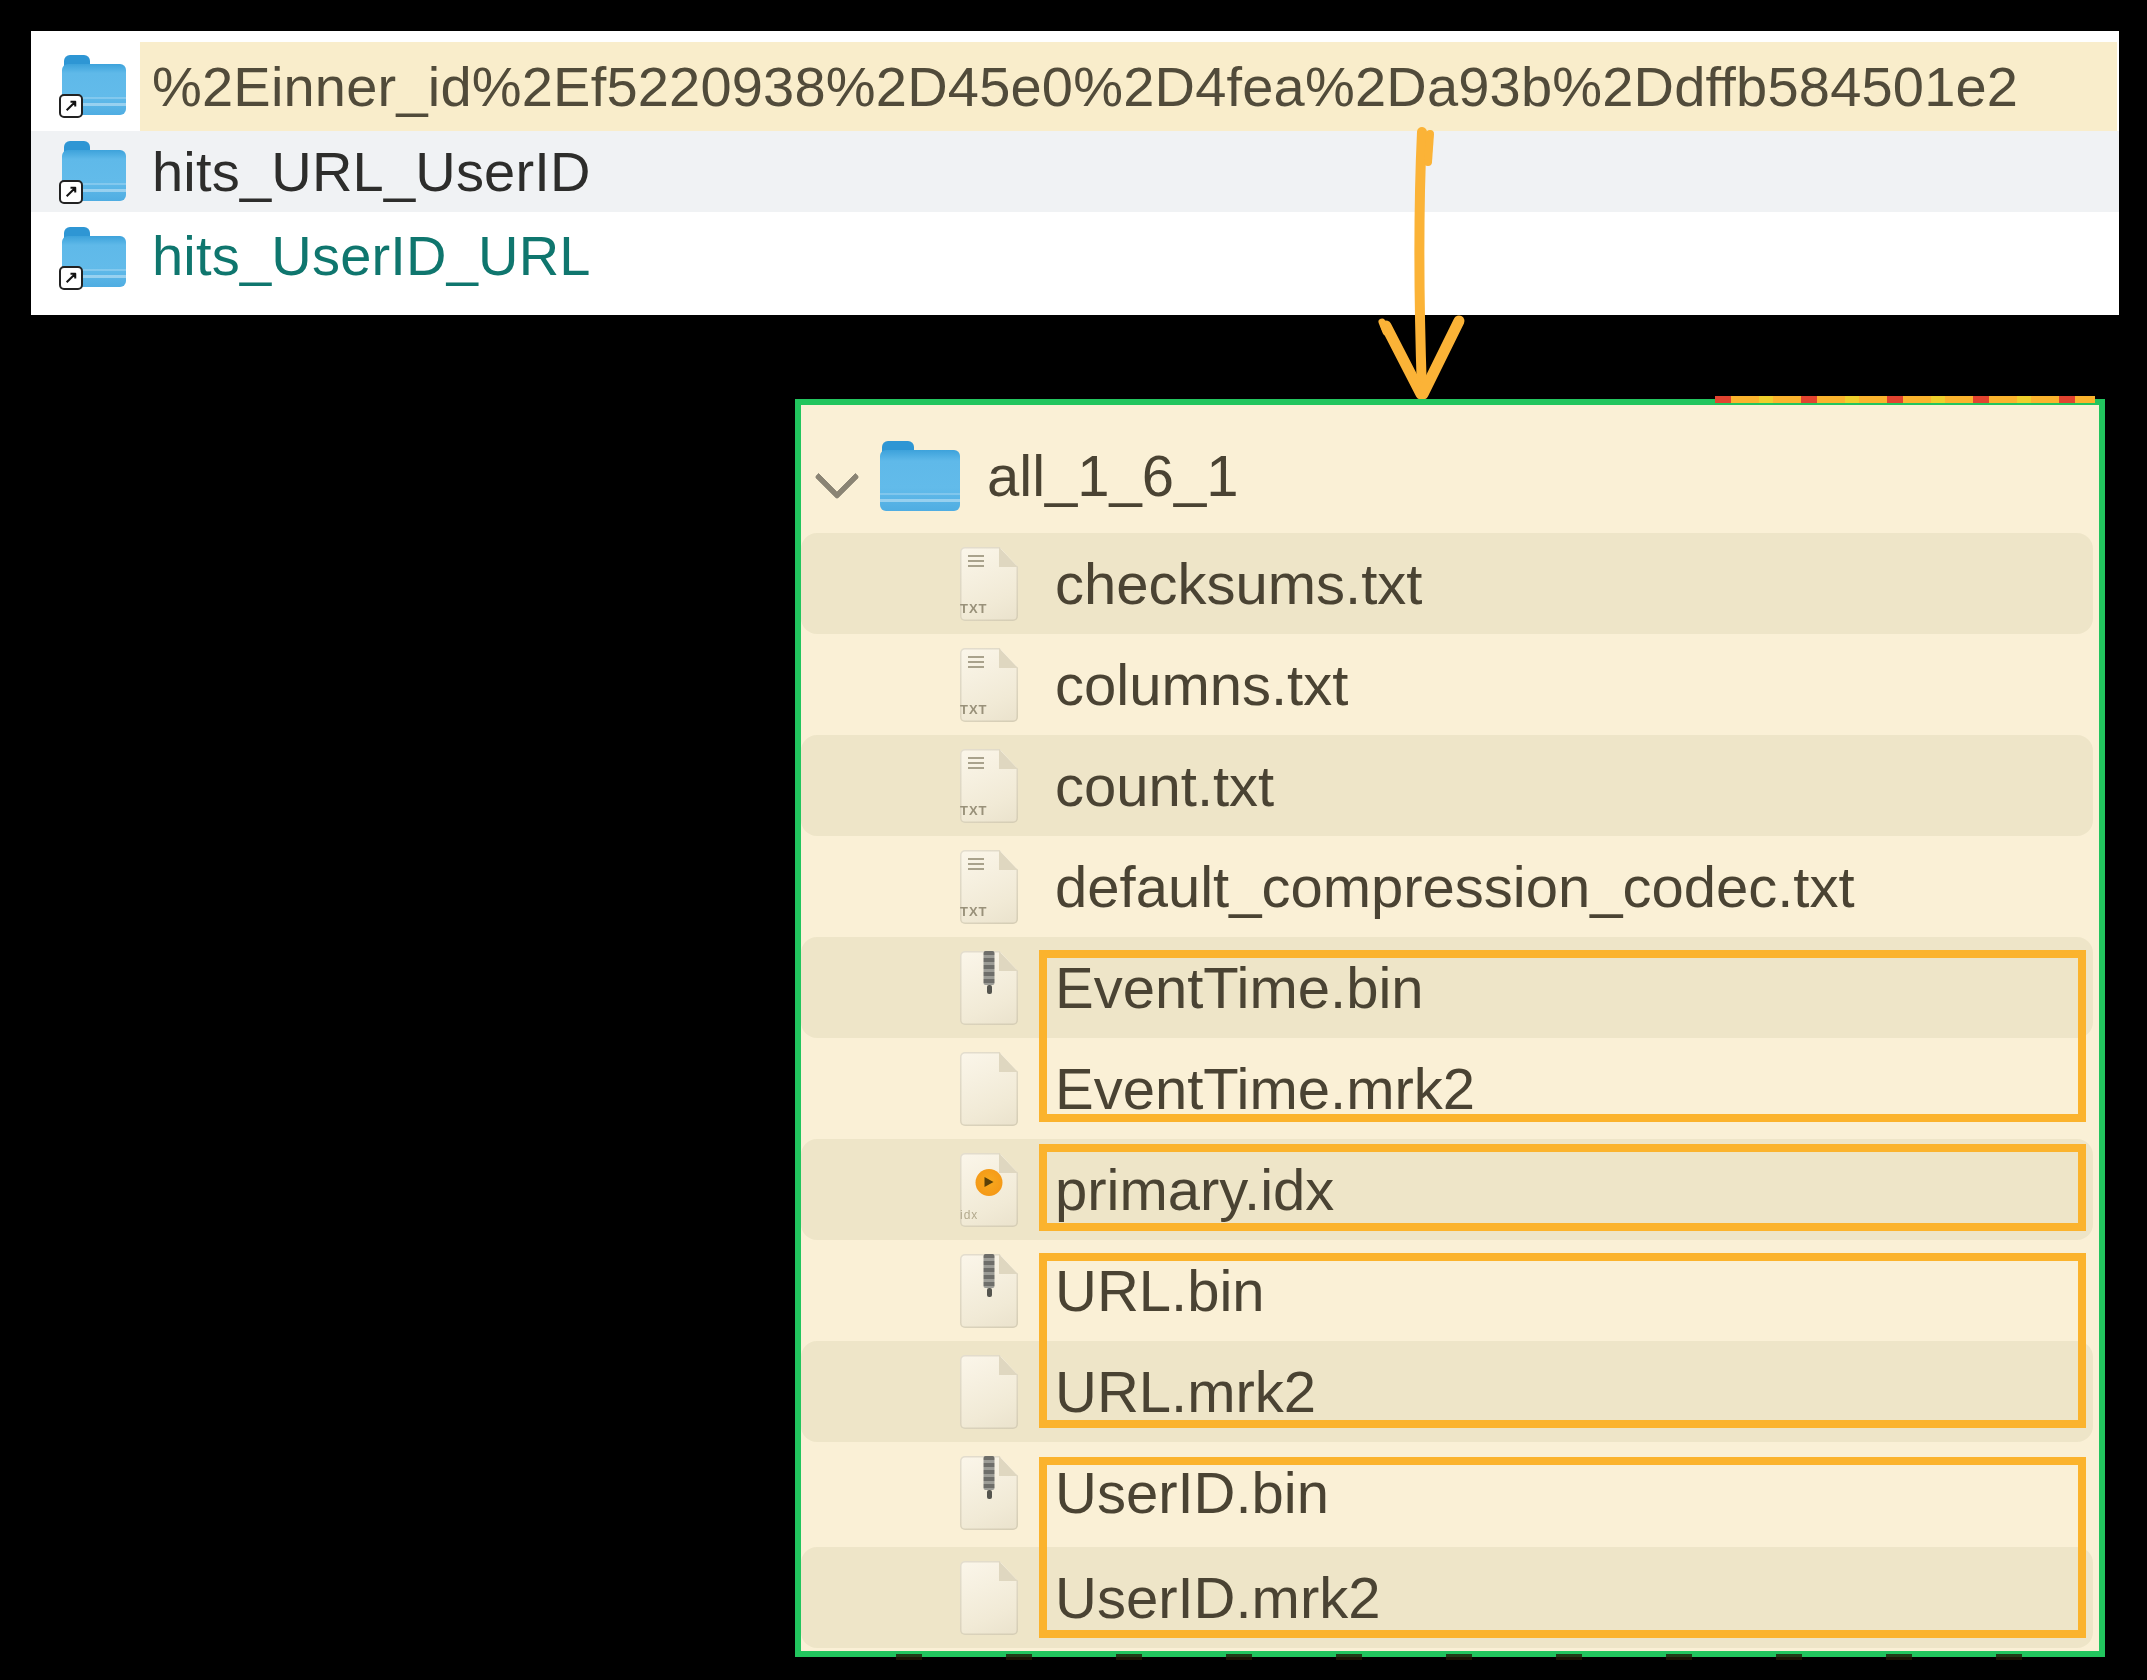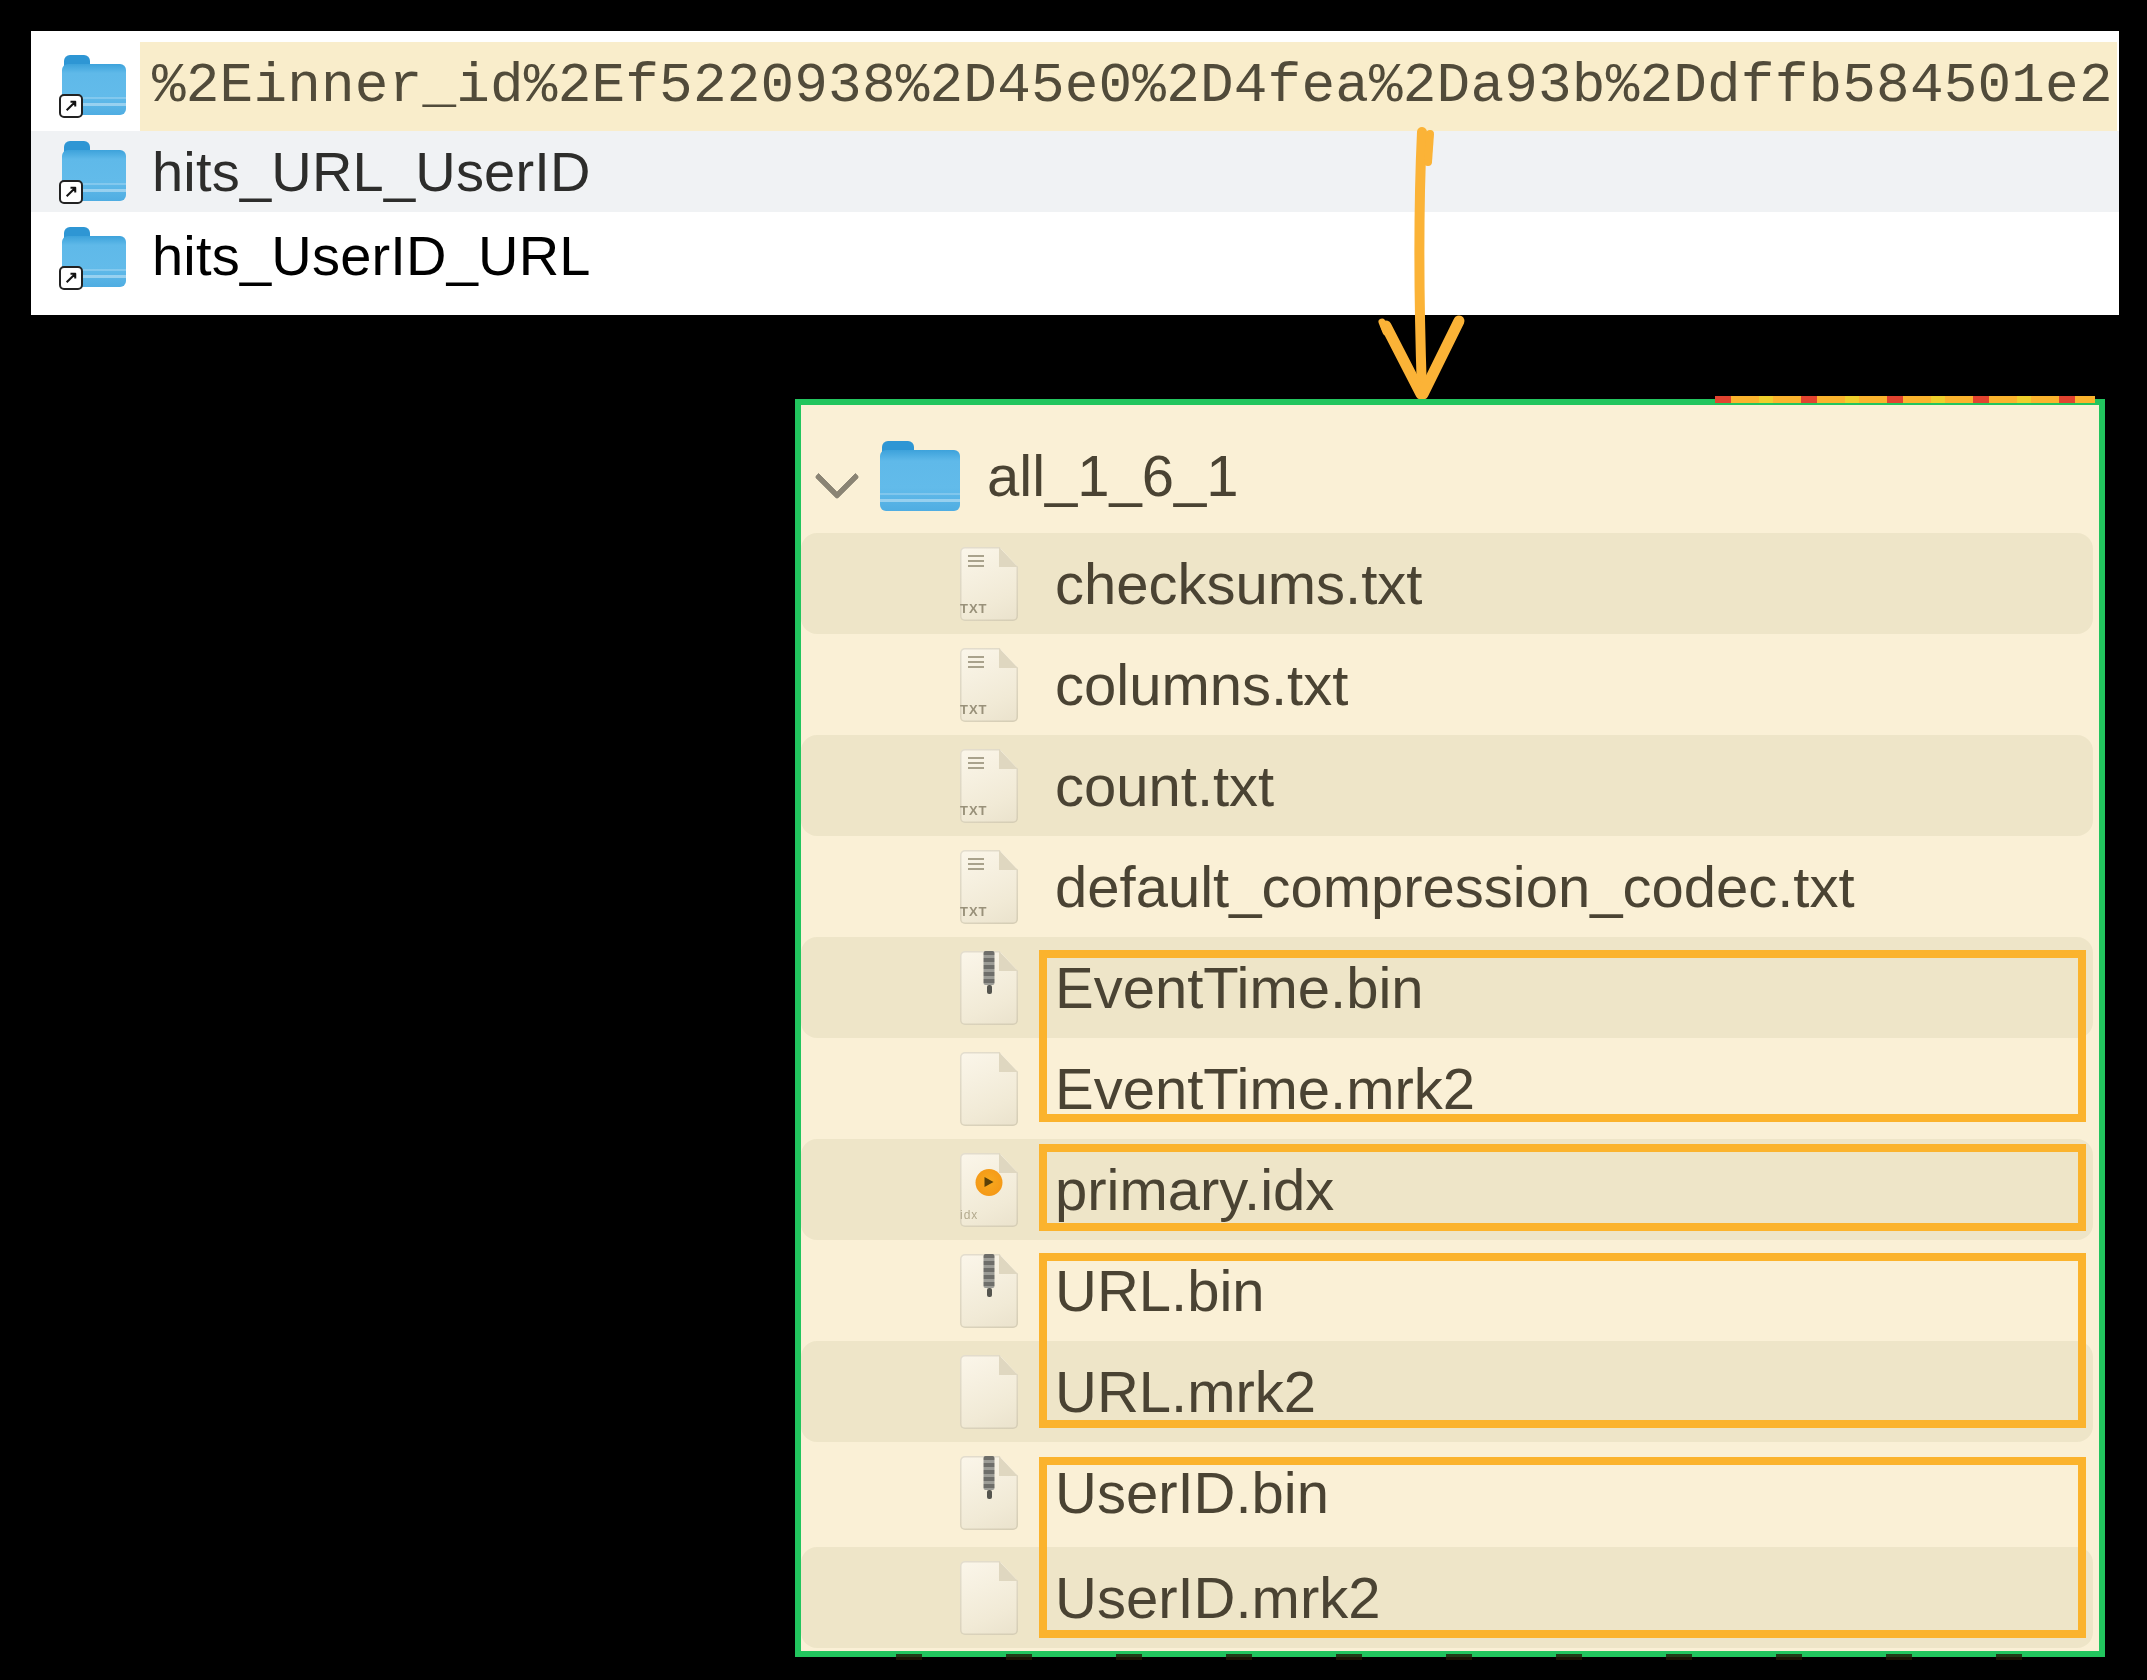--- a/index.html
+++ b/index.html
@@ -6,23 +6,23 @@
   body{
     width:2147px;height:1680px;position:relative;background:#000;
     font-family:"Liberation Sans", sans-serif;overflow:hidden;
     -webkit-font-smoothing:antialiased;
   }
   
   .top-panel{position:absolute;left:31px;top:31px;width:2088px;height:284px;background:#ffffff;}
   .row-highlight{position:absolute;left:109px;top:11px;width:1977px;height:89px;background:#F9EDCB;}
   .row-gray{position:absolute;left:0;top:100px;width:2088px;height:81px;background:#F0F2F4;}
   .top-label{position:absolute;left:121px;font-size:56px;letter-spacing:.2px;white-space:nowrap;}
-  .lbl-1{top:11px;height:87px;line-height:89px;color:#514B3A;font-family:Liberation Mono, monospace;}
+  .lbl-1{top:11px;height:87px;line-height:89px;color:#514B3A;}
   .lbl-2{top:100px;height:81px;line-height:81px;color:#2D2D2B;}
-  .lbl-3{top:183px;height:84px;line-height:84px;color:#000000;}
+  .lbl-3{top:183px;height:84px;line-height:84px;color:#0f766e;}
 
   
   .folder{position:absolute;}
   .folder .tab{position:absolute;left:2px;top:0;width:40%;height:16px;background:#2E96D4;border-radius:6px 6px 0 0;}
   .folder .fbody{position:absolute;left:0;top:9px;right:0;bottom:0;border-radius:6px;
     background:linear-gradient(180deg,#3DA2DB 0%,#5FB9E9 18%,#62BBEA 62%,#4FADE2 100%);}
   .folder .fstripe{position:absolute;left:0;right:0;bottom:9px;height:3px;background:rgba(255,255,255,.38);}
   .folder .fstripe2{position:absolute;left:0;right:0;bottom:16px;height:2px;background:rgba(255,255,255,.22);}
   .alias-badge{position:absolute;left:-3px;bottom:-3px;width:24px;height:24px;background:#fff;border-radius:5px;
     border:2px solid #222;box-sizing:border-box;color:#111;font-size:17px;font-weight:bold;line-height:19px;text-align:center;}

